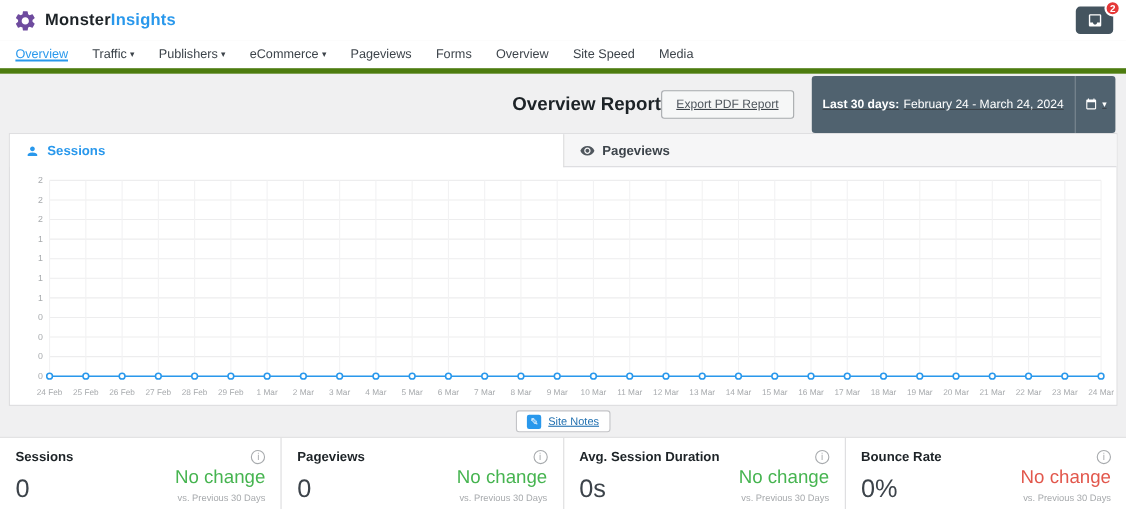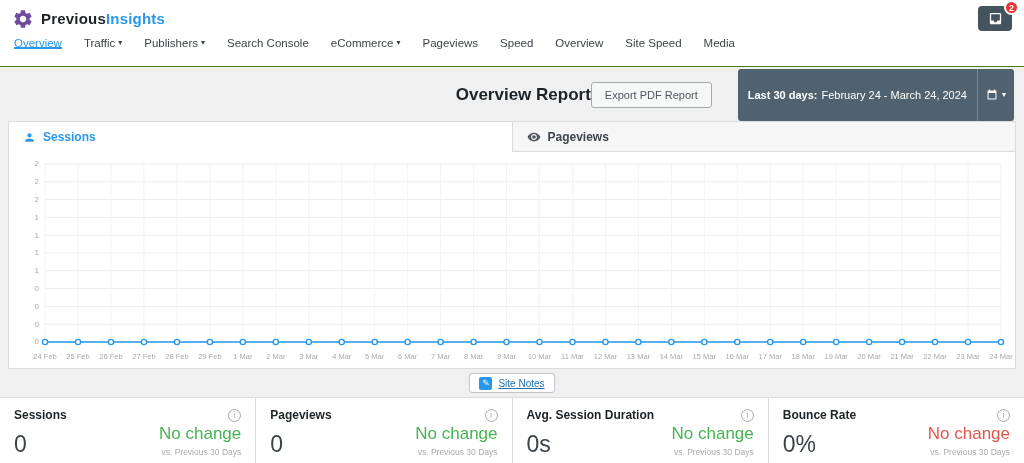--- a/index.html
+++ b/index.html
@@ -14,33 +14,33 @@
   .logo-monster { color:#1d2327; }
   .logo-insights { color:#2998ec; }
   .notif-btn { position:relative; width:34px; height:25px; background:#44545f;
     border:none; border-radius:4px; display:flex; align-items:center; justify-content:center;
     cursor:pointer; }
   .notif-badge { position:absolute; top:-6px; right:-7px; min-width:15px; height:15px;
     background:#e53737; color:#fff; font-size:9px; font-weight:700; border-radius:50%;
     display:flex; align-items:center; justify-content:center; border:2px solid #fff; }
 
   
-  .nav { height:30px; background:#fff; border-bottom:1px solid #4d7c0f;
-    display:flex; align-items:flex-start; padding:0 14px; gap:22px; }
+  .nav { height:30px; background:#fff; border-bottom:5px solid #4d7c0f;
+    display:flex; align-items:center; padding:0 14px; gap:22px; }
   .nav-item { display:flex; align-items:center; gap:3px; font-size:11.5px;
     color:#3c434a; text-decoration:none; cursor:pointer; }
   .nav-item.active { color:#2998ec; box-shadow:inset 0 -2px 0 #2998ec; }
   .caret { font-size:8px; color:inherit; line-height:1; }
 
   
   .main { padding:14px 8px 0; }
   .toolbar { display:flex; justify-content:flex-end; align-items:center;
     margin:0 2px 12px; height:28px; }
   .page-title { font-size:17px; font-weight:700; color:#1d2327; }
-  .toolbar-right { display:flex; gap:26px; align-items:center; }
+  .toolbar-right { display:flex; gap:16px; align-items:center;text-decoration:underline; }
   .export-btn { background:#f6f7f7; border:1px solid #a7aaad; border-radius:3px;
     font-size:11px; color:#50575e; padding:6px 13px; cursor:pointer;
     font-family:inherit; }
   .date-btn { display:flex; align-items:stretch; background:#50626f; color:#fff;
     border:none; border-radius:3px; font-size:11px; overflow:hidden; cursor:pointer;
     font-family:inherit; padding:0; }
   .date-btn-main { padding:20px 10px; display:flex; gap:4px; align-items:center; }
   .date-label { font-weight:700; }
   .date-btn-cal { border-left:1px solid rgba(255,255,255,.25); padding:0 8px;
     display:flex; align-items:center; gap:4px; }
@@ -88,21 +88,21 @@
 </head>
 <body>
 
 <div class="topbar">
   <div class="logo">
     <span style="display:flex;">
       <svg width="22" height="22" viewBox="0 0 24 24">
           <path fill="#6e4b9e" d="M19.14 12.94c.04-.3.06-.61.06-.94 0-.32-.02-.64-.07-.94l2.03-1.58a.49.49 0 0 0 .12-.61l-1.92-3.32a.488.488 0 0 0-.59-.22l-2.39.96c-.5-.38-1.03-.7-1.62-.94l-.36-2.54a.484.484 0 0 0-.48-.41h-3.84c-.24 0-.43.17-.47.41l-.36 2.54c-.59.24-1.13.57-1.62.94l-2.39-.96c-.22-.08-.47 0-.59.22L2.74 8.87c-.12.21-.08.47.12.61l2.03 1.58c-.05.3-.09.63-.09.94s.02.64.07.94l-2.03 1.58a.49.49 0 0 0-.12.61l1.92 3.32c.12.22.37.29.59.22l2.39-.96c.5.38 1.03.7 1.62.94l.36 2.54c.05.24.24.41.48.41h3.84c.24 0 .44-.17.47-.41l.36-2.54c.59-.24 1.13-.56 1.62-.94l2.39.96c.22.08.47 0 .59-.22l1.92-3.32c.12-.22.07-.47-.12-.61l-2.01-1.58zM12 15.6c-1.98 0-3.6-1.62-3.6-3.6s1.62-3.6 3.6-3.6 3.6 1.62 3.6 3.6-1.62 3.6-3.6 3.6z"></path>
         </svg>
     </span>
-    <span class="logo-text"><span class="logo-monster">Previous</span><span class="logo-insights">Insights</span></span>
+    <span class="logo-text"><span class="logo-monster">Monster</span><span class="logo-insights">Insights</span></span>
   </div>
   <button class="notif-btn">
     <span style="display:flex;">
       <svg width="15" height="15" viewBox="0 0 24 24">
           <path fill="#fff" d="M19 3H5c-1.1 0-2 .9-2 2v14c0 1.1.9 2 2 2h14c1.1 0 2-.9 2-2V5c0-1.1-.9-2-2-2zm0 12h-4c0 1.66-1.34 3-3 3s-3-1.34-3-3H5V5h14v10z"></path>
         </svg>
     </span>
     <span class="notif-badge">2</span>
   </button>
 </div>
@@ -110,27 +110,26 @@
 <nav class="nav">
   <a class="nav-item active">Overview</a>
   <a class="nav-item">
       <span>Traffic</span>
       <span class="caret">▾</span>
     </a>
   <a class="nav-item">
       <span>Publishers</span>
       <span class="caret">▾</span>
     </a>
-  <a class="nav-item">Search Console</a>
   <a class="nav-item">
       <span>eCommerce</span>
       <span class="caret">▾</span>
     </a>
   <a class="nav-item">Pageviews</a>
-  <a class="nav-item">Speed</a>
+  <a class="nav-item">Forms</a>
   <a class="nav-item">Overview</a>
   <a class="nav-item">Site Speed</a>
   <a class="nav-item">Media</a>
 </nav>
 
 <div class="main">
 
   <div class="toolbar">
     <h1 class="page-title">Overview Report</h1>
     <div class="toolbar-right">

